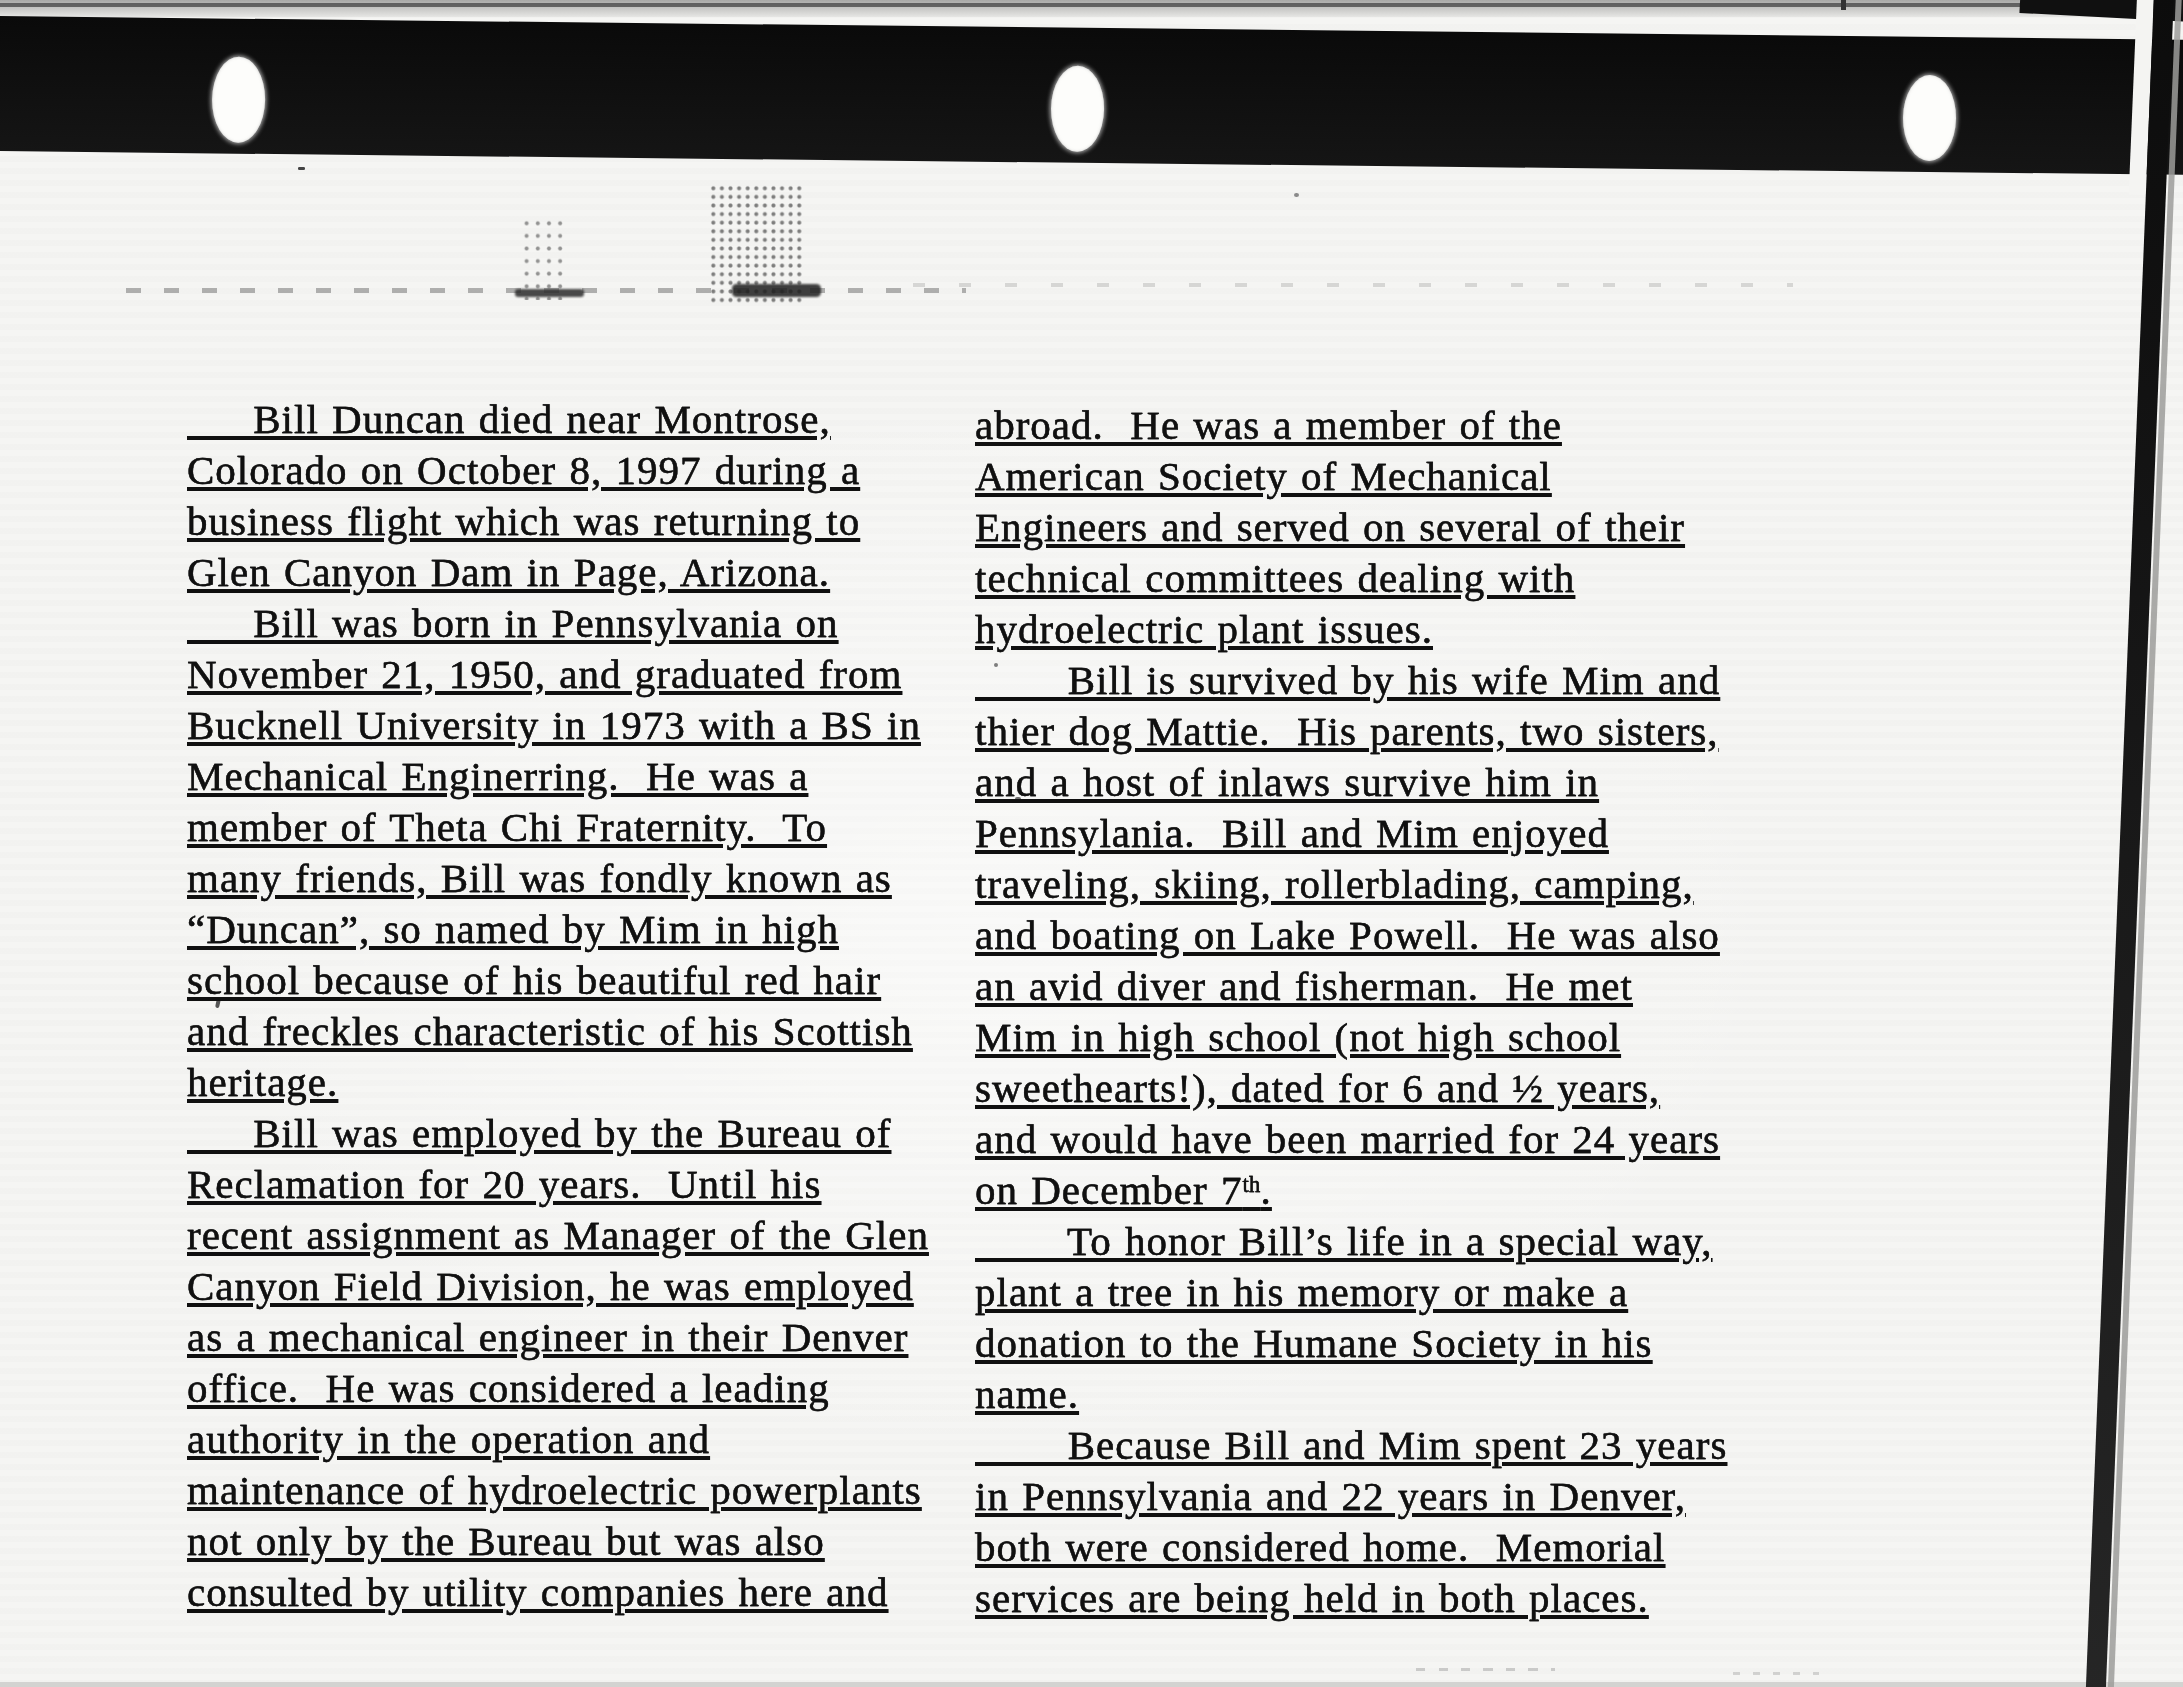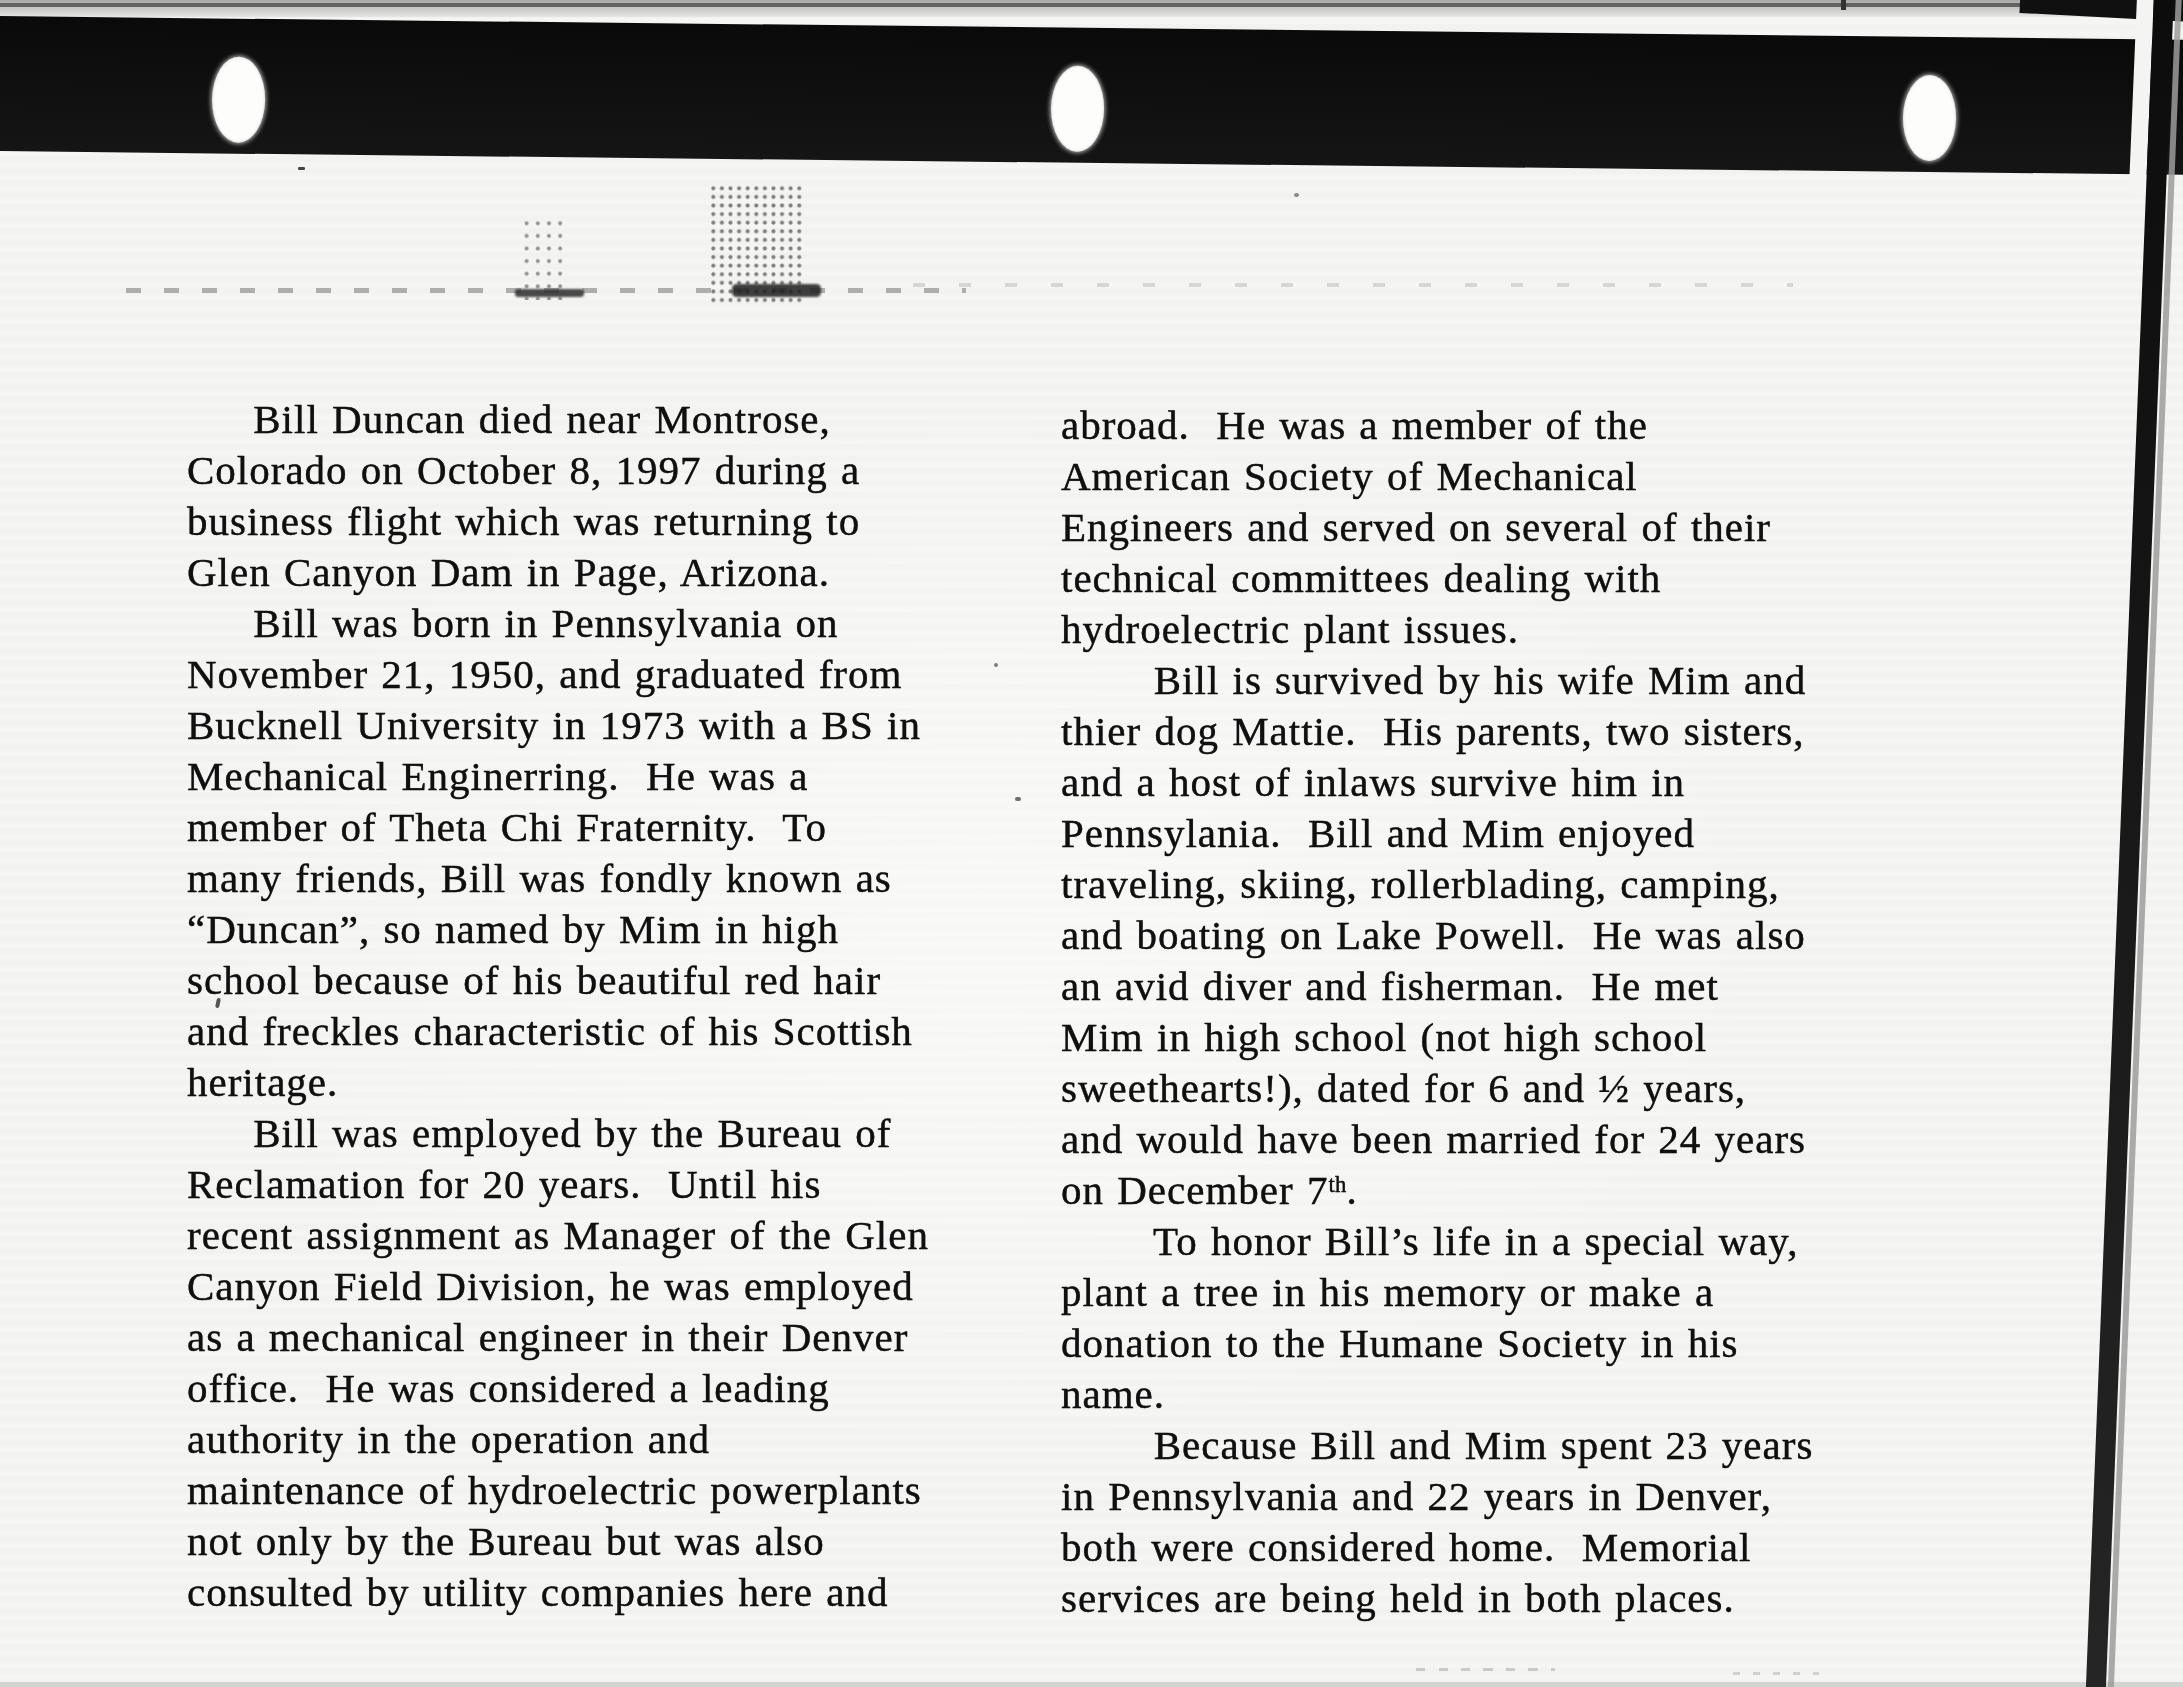--- a/index.html
+++ b/index.html
@@ -113,22 +113,22 @@
     color: #101010;
     font-size: 41px;
     line-height: 51px;
     letter-spacing: 1px;
     word-spacing: 2px;
     white-space: pre;
     text-shadow: 0 0 0.7px rgba(10,10,10,0.55);
     -webkit-text-stroke: 0.3px #101010;
   }
   .col-left  { left: 187px;  top: 394px; width: 834px; }
-  .col-right { left: 1061px; top: 400px; width: 834px; }
-  .line { height: 51px; }
+  .col-right { left: 975px; top: 400px; width: 834px; }
+  .line { height: 51px; text-decoration: underline; }
   .line sup { font-size: 0.55em; line-height: 0; vertical-align: 0.55em; letter-spacing: 0.3px; }
 </style>
 </head>
 <body>
 
 <div class="page">
 
   <div class="scan-strip"></div>
   <div class="scan-strip-line"></div>
   <div class="scan-strip-tick"></div>

